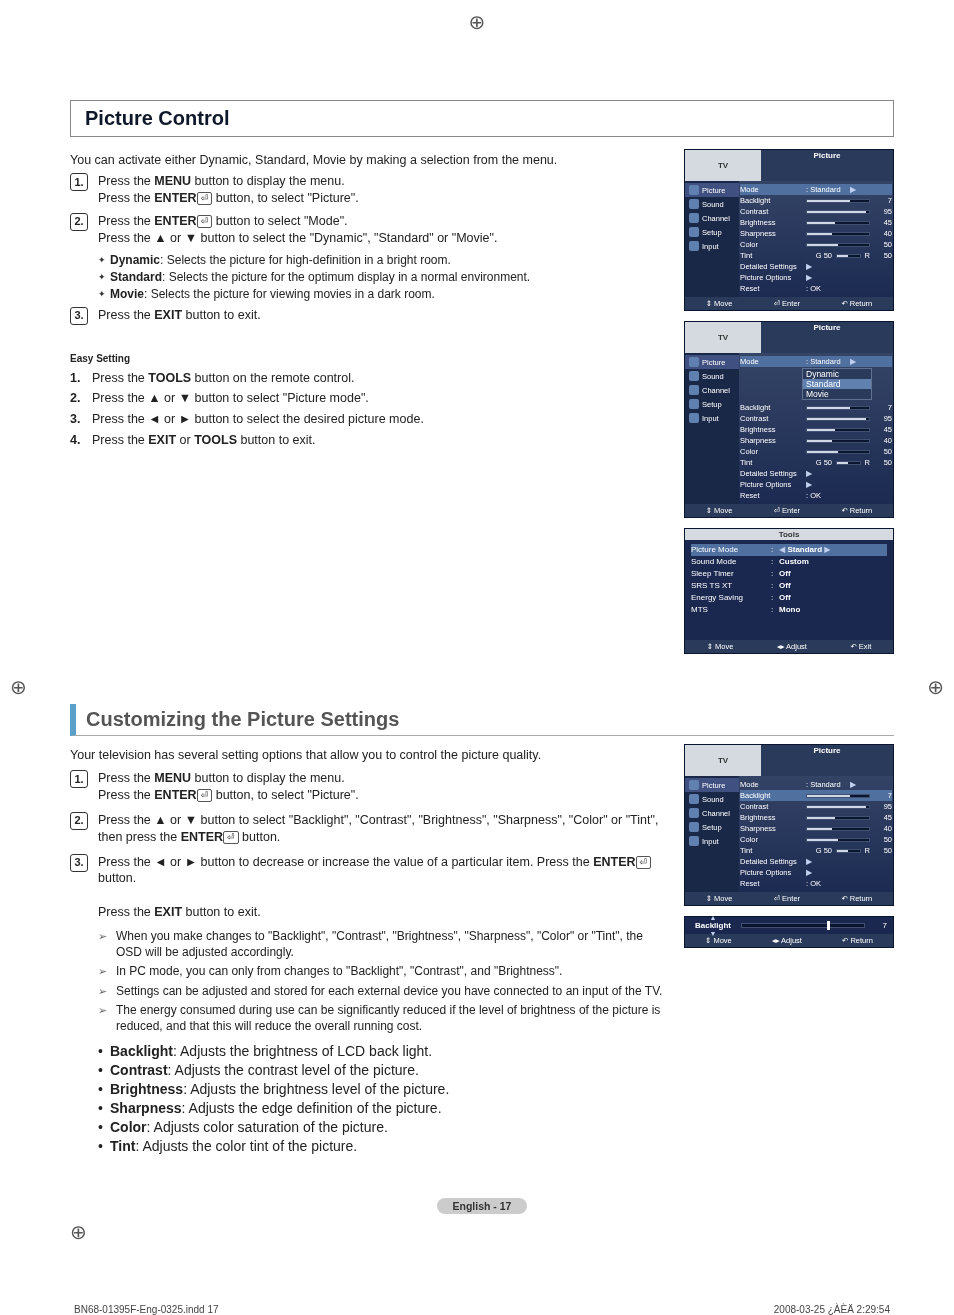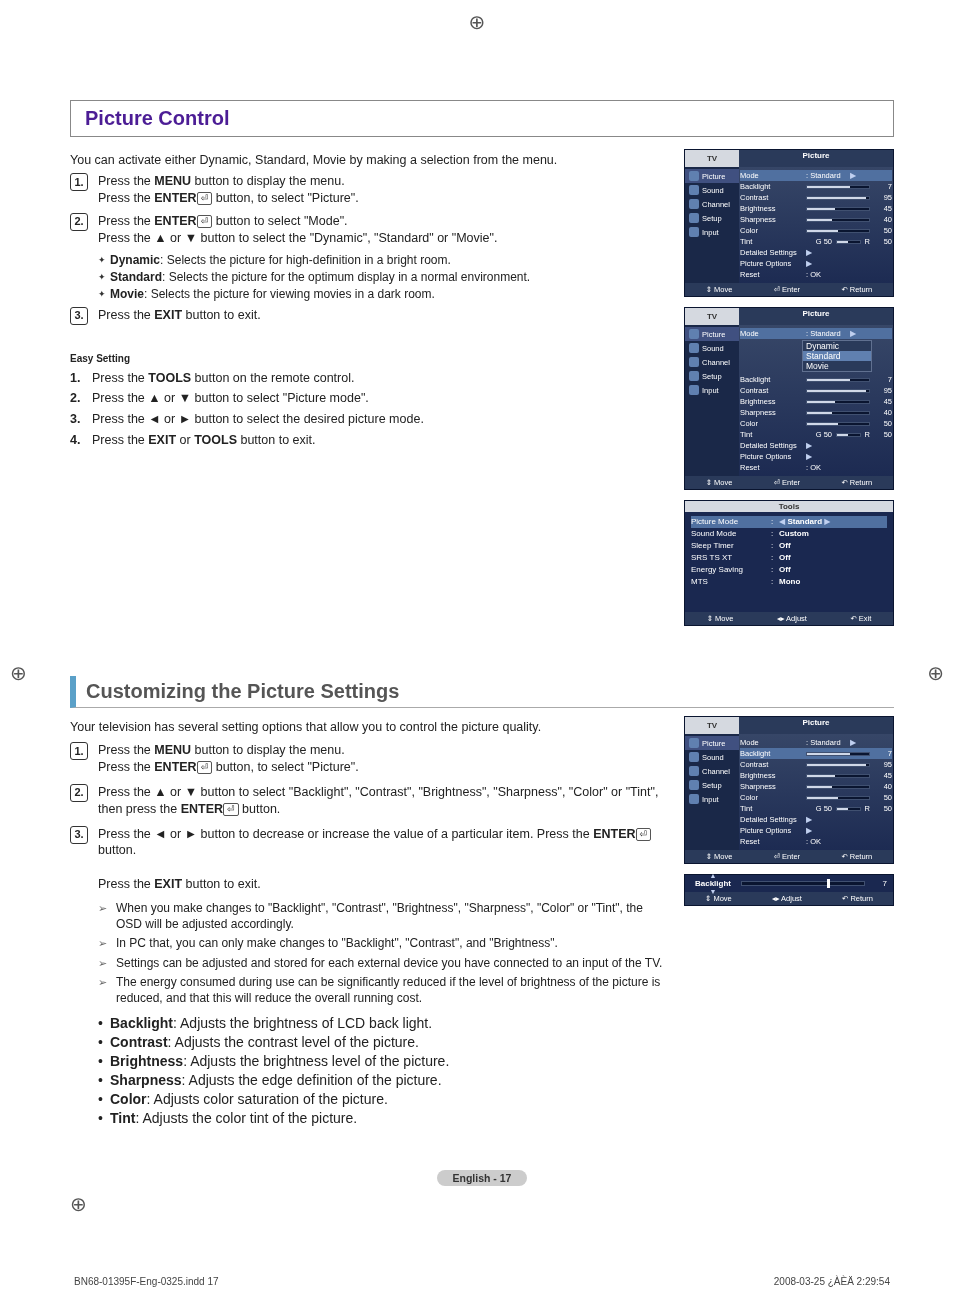--- a/index.html
+++ b/index.html
@@ -1,21 +1,21 @@
 <!DOCTYPE html>
 <html><head>
 <meta charset="utf-8">
 <style>
   * { box-sizing: border-box; margin: 0; padding: 0; }
   body { font-family: Arial, Helvetica, sans-serif; font-size: 13px; color: #222; background:#fff; width:954px; margin:0 auto; position:relative; }
   .page { padding: 100px 60px 60px 70px; position:relative; }
   .reg-mark{position:absolute;left:50%;transform:translateX(-50%);font-size:20px;color:#555;}
   .side-reg{position:absolute;top:50%;transform:translateY(-50%);font-size:20px;color:#555;}
   .title-box{border:1px solid #888;padding:6px 14px;margin-bottom:12px;}
-  .title-box span{font-size:20px;font-weight:bold;color:#4c1d95;}
+  .title-box span{font-size:20px;font-weight:bold;color:#0f172a;}
   .section-head{border-left:6px solid #5aa0c8;padding:4px 10px;margin:10px 0 8px 0;border-bottom:1px solid #aaa;}
   .section-head span{font-size:20px;font-weight:bold;color:#555;}
   .cols{display:flex;gap:14px;}
   .left{flex:1;min-width:0;}
   .right{width:210px;flex:none;}
   .intro{font-size:12.5px;margin:4px 0 6px 0;}
   ol.steps{list-style:none;padding-left:0;}
   ol.steps>li{display:flex;gap:10px;margin:6px 0;font-size:12.5px;line-height:1.35;}
   .step-num{background:#fff;border:1.5px solid #333;width:18px;height:18px;border-radius:3px;display:flex;align-items:center;justify-content:center;font-weight:bold;font-size:11px;flex:none;}
   .step-body{flex:1;}
@@ -30,21 +30,21 @@
   ul.arrow{list-style:none;margin:4px 0 4px 28px;}
   ul.arrow>li{font-size:12px;margin:4px 0;padding-left:18px;position:relative;line-height:1.3;}
   ul.arrow>li::before{content:"➢";position:absolute;left:0;color:#666;font-size:11px;}
   ul.dot{list-style:none;margin:8px 0 4px 28px;}
   ul.dot>li{font-size:14px;margin:3px 0;padding-left:12px;position:relative;}
   ul.dot>li::before{content:"•";position:absolute;left:0;}
   .enter-icon{display:inline-block;border:1px solid #555;border-radius:2px;font-size:9px;padding:0 3px;vertical-align:1px;line-height:11px;}
   
   .osd{background:linear-gradient(#3a4a6a,#1a2850);border:1px solid #0a1530;margin-bottom:10px;color:#fff;font-size:8.5px;position:relative;}
   .osd-header{display:flex;}
-  .osd-tv{background:#d5d9e0;color:#333;font-weight:bold;width:54px;text-align:center;padding:4px 0;font-size:8px;}
+  .osd-tv{background:#d5d9e0;color:#333;font-weight:bold;width:76px;text-align:center;padding:11px 0;font-size:8px;}
   .osd-title{flex:1;background:#2a3a5a;text-align:center;font-weight:bold;padding:1px 0;font-size:8px;}
   .osd-body{display:flex;}
   .osd-side{width:54px;background:#1a2848;padding:2px 0;}
   .osd-side-item{display:flex;align-items:center;gap:3px;padding:2px 4px;font-size:7.5px;}
   .osd-side-item.sel{background:#405080;}
   .osd-side-ic{width:10px;height:10px;background:#6080b0;border-radius:2px;flex:none;}
   .osd-main{flex:1;padding:3px 1px;}
   .osd-row{display:flex;align-items:center;gap:4px;font-size:7.5px;line-height:11px;}
   .osd-row.sel{background:#5070a0;}
   .osd-label{width:62px;}
@@ -403,21 +403,21 @@
             <span class="step-num">2.</span>
             <span class="step-body">Press the ▲ or ▼ button to select "Backlight", "Contrast", "Brightness", "Sharpness", "Color" or "Tint", then press the <b>ENTER</b><span class="enter-icon">⏎</span> button.</span>
           </li>
           <li style="display: flex; gap: 10px; margin: 8px 0px; font-size: 12.5px; line-height: 1.35;">
             <span class="step-num">3.</span>
             <span class="step-body">Press the ◄ or ► button to decrease or increase the value of a particular item. Press the <b>ENTER</b><span class="enter-icon">⏎</span> button.<br><br>Press the <b>EXIT</b> button to exit.</span>
           </li>
         </ol>
       <ul class="arrow" id="sec2-notes">
           <li>When you make changes to "Backlight", "Contrast", "Brightness", "Sharpness", "Color" or "Tint", the OSD will be adjusted accordingly.</li>
-          <li>In PC that, you can only make changes to "Backlight", "Contrast", and "Brightness".</li>
+          <li>In PC mode, you can only from changes to "Backlight", "Contrast", and "Brightness".</li>
           <li>Settings can be adjusted and stored for each external device you have connected to an input of the TV.</li>
           <li>The energy consumed during use can be significantly reduced if the level of brightness of the picture is reduced, and that this will reduce the overall running cost.</li>
         </ul>
       <ul class="dot" id="sec2-defs">
           <li><b>Backlight</b>: Adjusts the brightness of LCD back light.</li>
           <li><b>Contrast</b>: Adjusts the contrast level of the picture.</li>
           <li><b>Brightness</b>: Adjusts the brightness level of the picture.</li>
           <li><b>Sharpness</b>: Adjusts the edge definition  of the picture.</li>
           <li><b>Color</b>: Adjusts color saturation of the picture.</li>
           <li><b>Tint</b>: Adjusts the color tint of the picture.</li>

